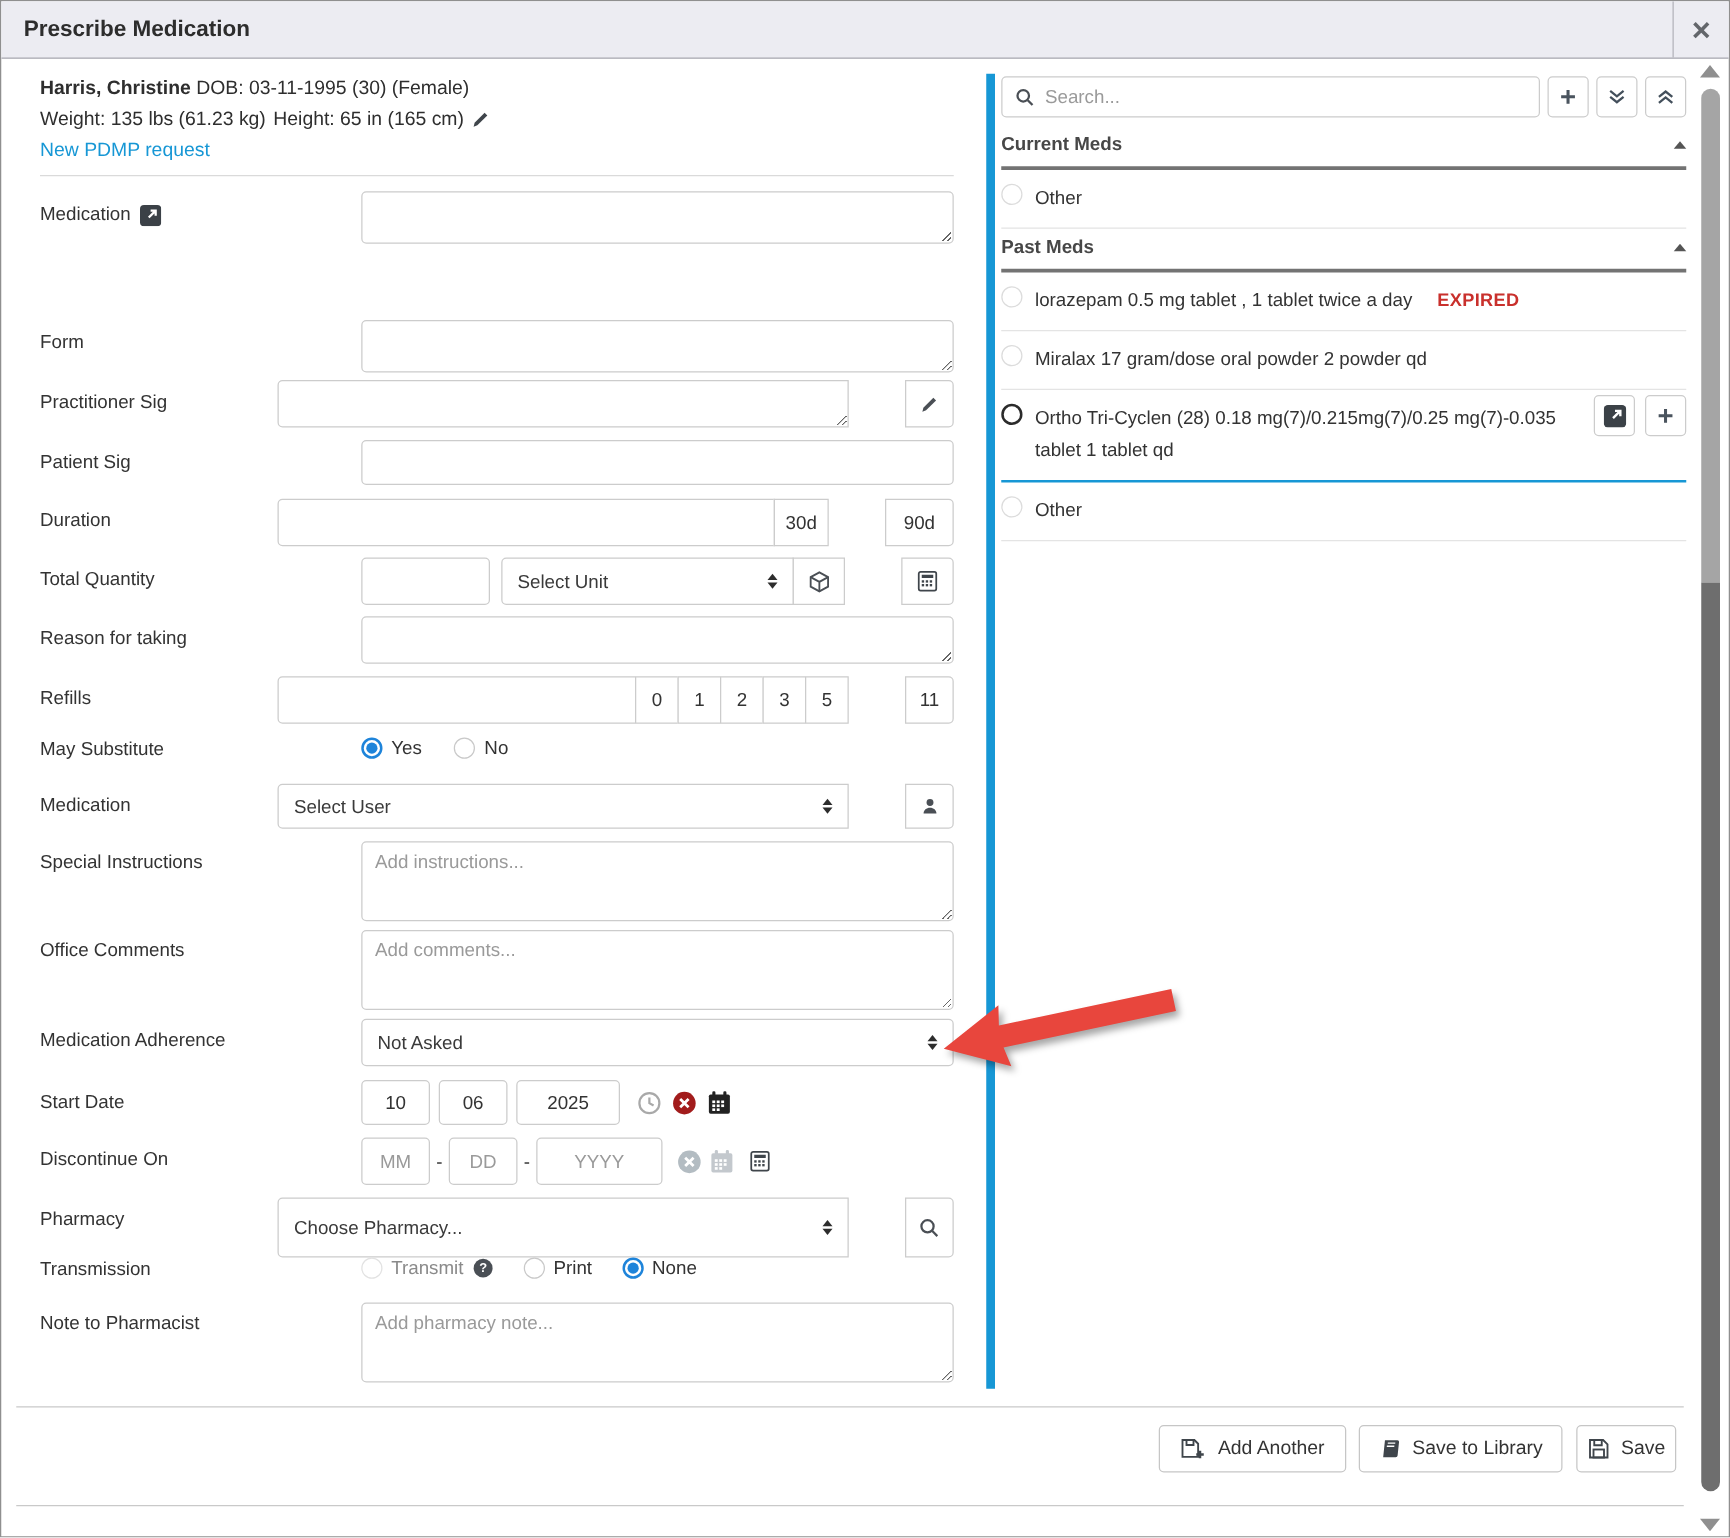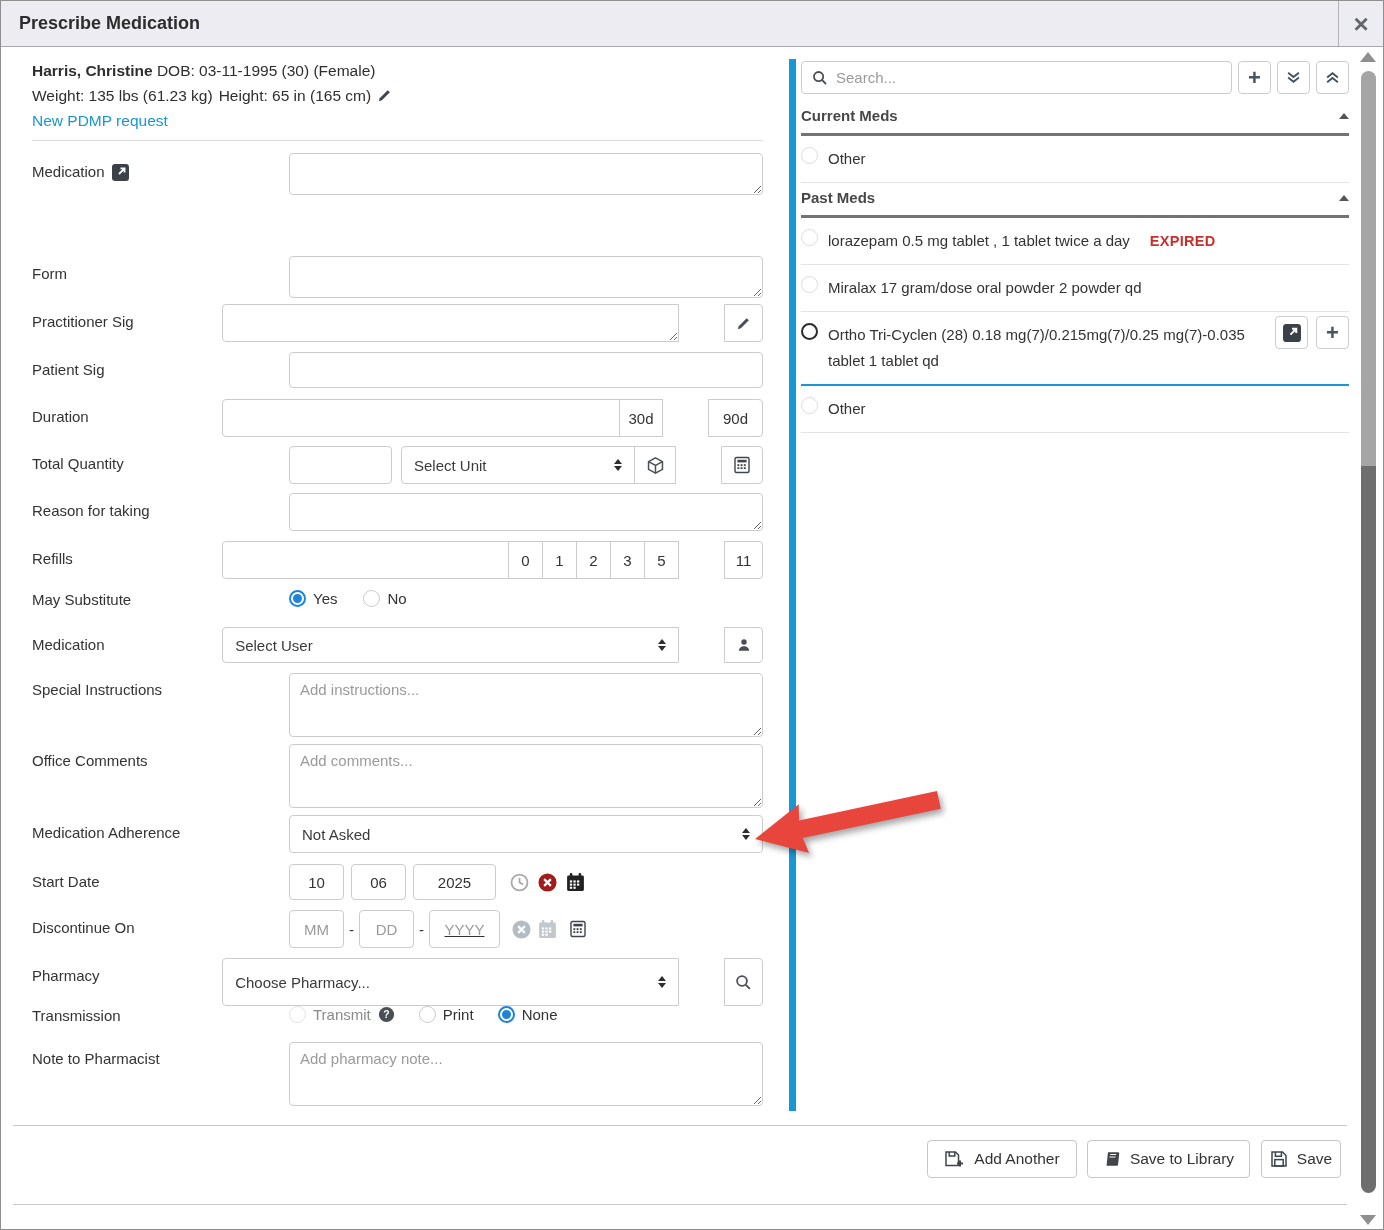--- a/index.html
+++ b/index.html
@@ -322,21 +322,21 @@
     </div>
   </div>
 
   <div class="frow" style="top:909px;">
     <div class="flabel">Discontinue On</div>
     <div class="fwrap" style="align-items:center;gap:5px;">
       <input type="text" class="din" style="width: 55px; height: 38px;" placeholder="MM">
       <span>-</span>
       <input type="text" class="din" style="width: 55px; height: 38px;" placeholder="DD">
       <span>-</span>
-      <input type="text" class="din" style="width: 71px; height: 38px; text-decoration: underline;" placeholder="YYYY">
+      <input type="text" class="din" style="width: 101px; height: 38px;" placeholder="YYYY">
       <span class="ic" style="margin-left:6px;">
         <svg width="21" height="21" viewBox="0 0 20 20">
             <circle cx="10" cy="10" r="8.6" fill="#b3bcc2"></circle>
             <path d="M6.8 6.8 L13.2 13.2 M13.2 6.8 L6.8 13.2" stroke="#fff" stroke-width="2.1"></path>
           </svg>
       </span>
       <span class="ic">
         <svg width="21" height="21" viewBox="0 0 20 20">
             <rect x="4.6" y="1" width="2.4" height="4" rx="1" fill="#c3c8cd"></rect>
             <rect x="13" y="1" width="2.4" height="4" rx="1" fill="#c3c8cd"></rect>

